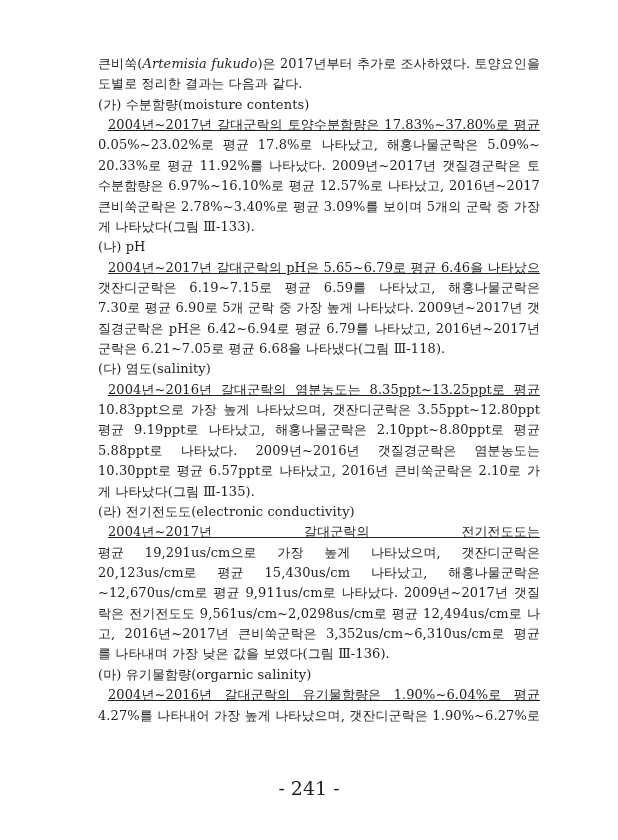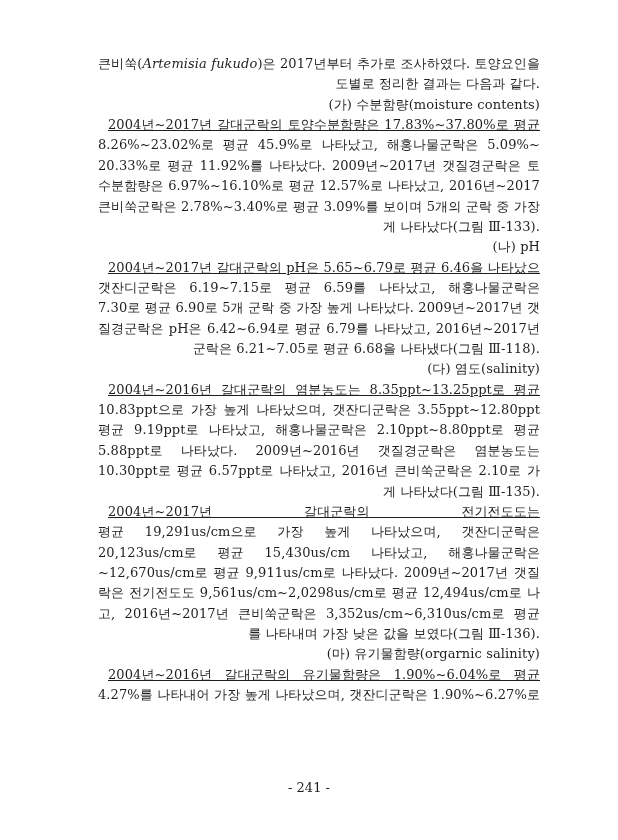--- a/index.html
+++ b/index.html
@@ -23,54 +23,54 @@
     top: 54px;
     width: 442px;
   }
   .paragraph { margin: 0; padding: 0; }
   .line {
     height: 20.36px;
     line-height: 20.36px;
     font-size: 13px;
     letter-spacing: 0.1px;
     overflow: hidden;
-    text-align: right;
+    text-align: left;
   }
   .line.justify {
     text-align: justify;
     text-align-last: justify;
   }
   .line.indent { text-indent: 10px; text-decoration: underline; }
   .italic { font-style: italic; margin-top: 10px; }
   .page-number {
     position: absolute;
     top: 778px;
     left: 0;
     width: 100%;
     text-align: center;
-    font-size: 13px;
+    font-size: 19px;
     line-height: 20px;
     color: #1f1f1f;
   }
 </style>
 </head>
 <body>
 
 <div class="page">
   <div class="text-block" id="text-block">
       <div class="paragraph">
         <div class="line justify"><span class="">큰비쑥(</span><span class="italic">Artemisia fukudo</span><span class="">)은 2017년부터 추가로 조사하였다. 토양요인을 연</span></div>
         <div class="line">도별로 정리한 결과는 다음과 같다.</div>
       </div>
       <div class="paragraph">
         <div class="line">(가) 수분함량(moisture contents)</div>
       </div>
       <div class="paragraph">
         <div class="line justify indent">2004년~2017년 갈대군락의 토양수분함량은 17.83%~37.80%로 평균</div>
-        <div class="line justify">8.26%~23.02%로 평균 45.9%로 나타났고, 해홍나물군락은 5.09%~</div>
+        <div class="line justify">0.05%~23.02%로 평균 17.8%로 나타났고, 해홍나물군락은 5.09%~</div>
         <div class="line justify">20.33%로 평균 11.92%를 나타났다. 2009년~2017년 갯질경군락은 토양</div>
         <div class="line justify">수분함량은 6.97%~16.10%로 평균 12.57%로 나타났고, 2016년~2017년</div>
         <div class="line justify">큰비쑥군락은 2.78%~3.40%로 평균 3.09%를 보이며 5개의 군락 중 가장 낮</div>
         <div class="line">게 나타났다(그림 Ⅲ-133).</div>
       </div>
       <div class="paragraph">
         <div class="line">(나) pH</div>
       </div>
       <div class="paragraph">
         <div class="line justify indent">2004년~2017년 갈대군락의 pH은 5.65~6.79로 평균 6.46을 나타났으며,</div>
@@ -84,20 +84,23 @@
       </div>
       <div class="paragraph">
         <div class="line justify indent">2004년~2016년 갈대군락의 염분농도는 8.35ppt~13.25ppt로 평균</div>
         <div class="line justify">10.83ppt으로 가장 높게 나타났으며, 갯잔디군락은 3.55ppt~12.80ppt로</div>
         <div class="line justify">평균 9.19ppt로 나타났고, 해홍나물군락은 2.10ppt~8.80ppt로 평균</div>
         <div class="line justify">5.88ppt로 나타났다. 2009년~2016년 갯질경군락은 염분농도는 4.65ppt~</div>
         <div class="line justify">10.30ppt로 평균 6.57ppt로 나타났고, 2016년 큰비쑥군락은 2.10로 가장 낮</div>
         <div class="line">게 나타났다(그림 Ⅲ-135).</div>
       </div>
       <div class="paragraph">
+        <div class="line">(라) 전기전도도(electronic conductivity)</div>
+      </div>
+      <div class="paragraph">
         <div class="line justify indent">2004년~2017년 갈대군락의 전기전도도는 16,515us/cm~24,345us/cm로</div>
         <div class="line justify">평균 19,291us/cm으로 가장 높게 나타났으며, 갯잔디군락은 8,555us/cm~</div>
         <div class="line justify">20,123us/cm로 평균 15,430us/cm 나타났고, 해홍나물군락은 4,097us/cm</div>
         <div class="line justify">~12,670us/cm로 평균 9,911us/cm로 나타났다. 2009년~2017년 갯질경군</div>
         <div class="line justify">락은 전기전도도 9,561us/cm~2,0298us/cm로 평균 12,494us/cm로 나타났</div>
         <div class="line justify">고, 2016년~2017년 큰비쑥군락은 3,352us/cm~6,310us/cm로 평균 4,831us/cm</div>
         <div class="line">를 나타내며 가장 낮은 값을 보였다(그림 Ⅲ-136).</div>
       </div>
       <div class="paragraph">
         <div class="line">(마) 유기물함량(orgarnic salinity)</div>

